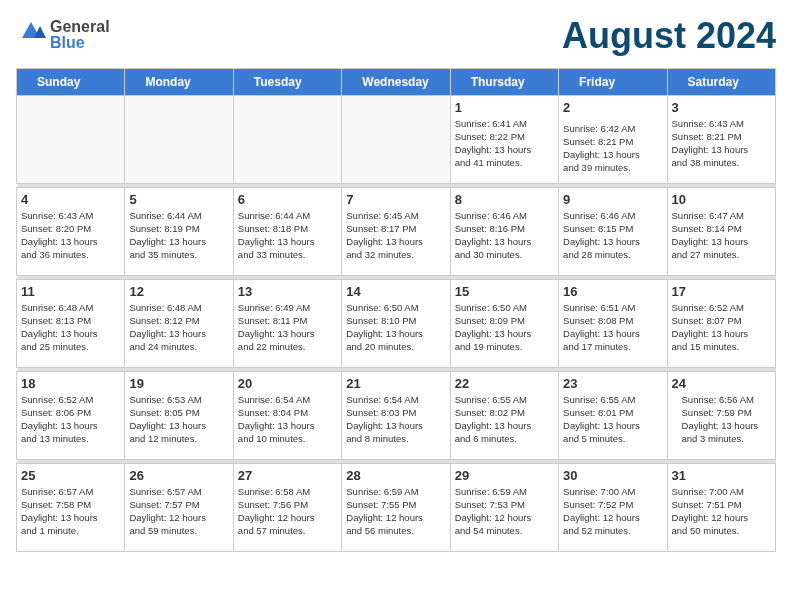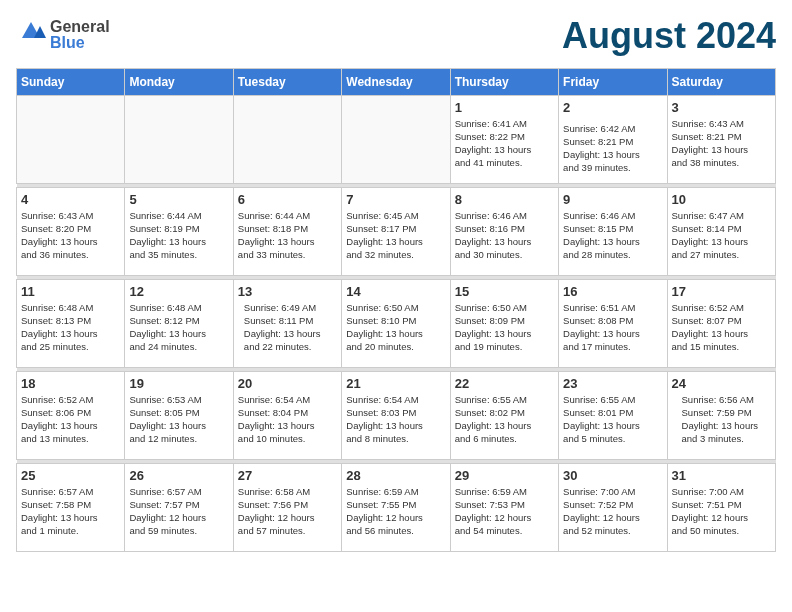--- a/index.html
+++ b/index.html
@@ -42,21 +42,21 @@
     .calendar-table {
       width: 100%;
       border-collapse: collapse;
       table-layout: fixed;
     }
     .calendar-table th {
       background-color: #3a7bd5;
       color: #fff;
       font-size: 12px;
       font-weight: bold;
-      padding: 6px 4px;
+      padding: 6px 20px;
       text-align: left;
       border: 1px solid #ccc;
     }
     .calendar-table td {
       border: 1px solid #ccc;
       vertical-align: top;
       padding: 4px;
       height: 88px;
       background: #fff;
     }
@@ -203,21 +203,21 @@
         </td>
         <td>
           <div class="day-number">12</div>
           <div class="day-info" style="white-space: pre-line;">Sunrise: 6:48 AM
 Sunset: 8:12 PM
 Daylight: 13 hours
 and 24 minutes.</div>
         </td>
         <td>
           <div class="day-number">13</div>
-          <div class="day-info" style="white-space: pre-line; margin-left: 6px;">Sunrise: 6:49 AM
+          <div class="day-info" style="white-space: pre-line;">Sunrise: 6:49 AM
 Sunset: 8:11 PM
 Daylight: 13 hours
 and 22 minutes.</div>
         </td>
         <td>
           <div class="day-number">14</div>
           <div class="day-info" style="white-space: pre-line;">Sunrise: 6:50 AM
 Sunset: 8:10 PM
 Daylight: 13 hours
 and 20 minutes.</div>

